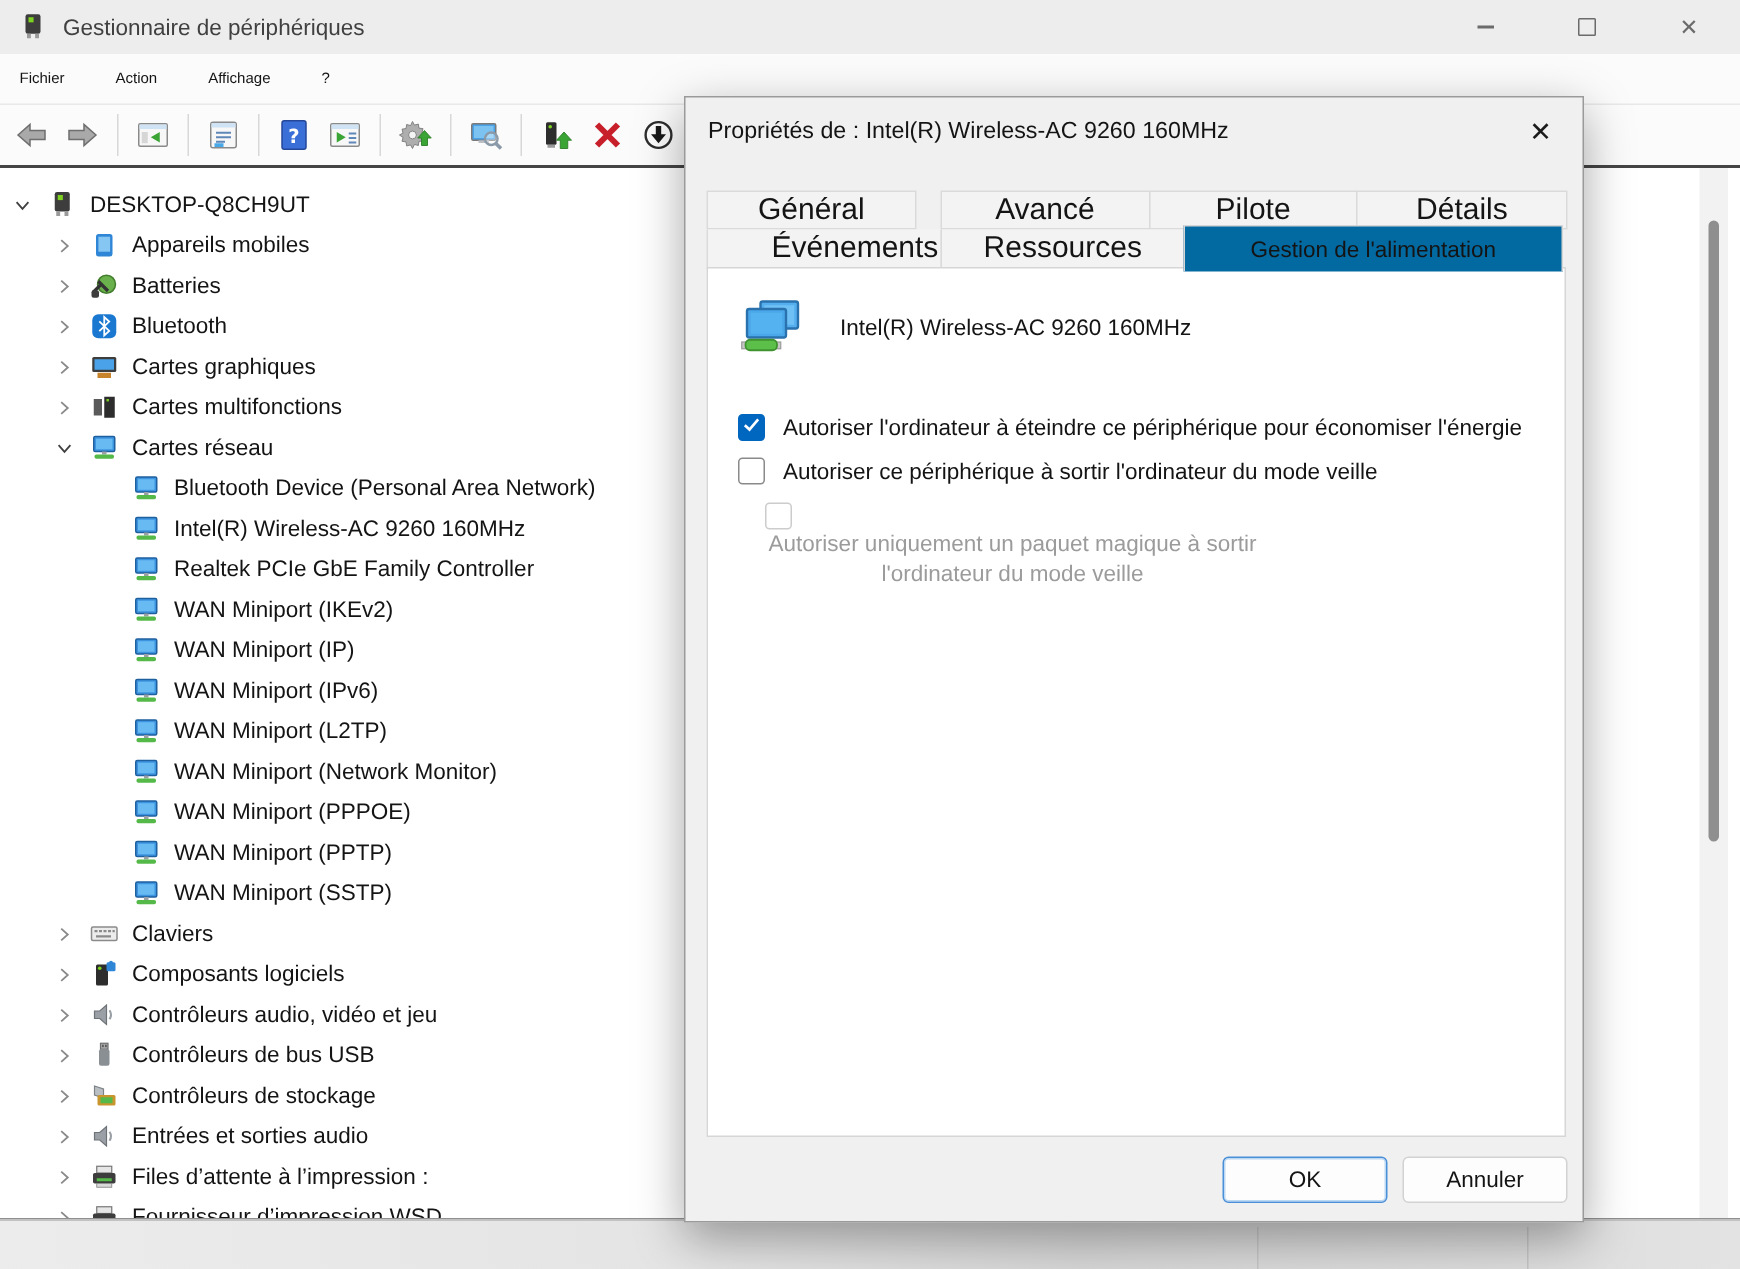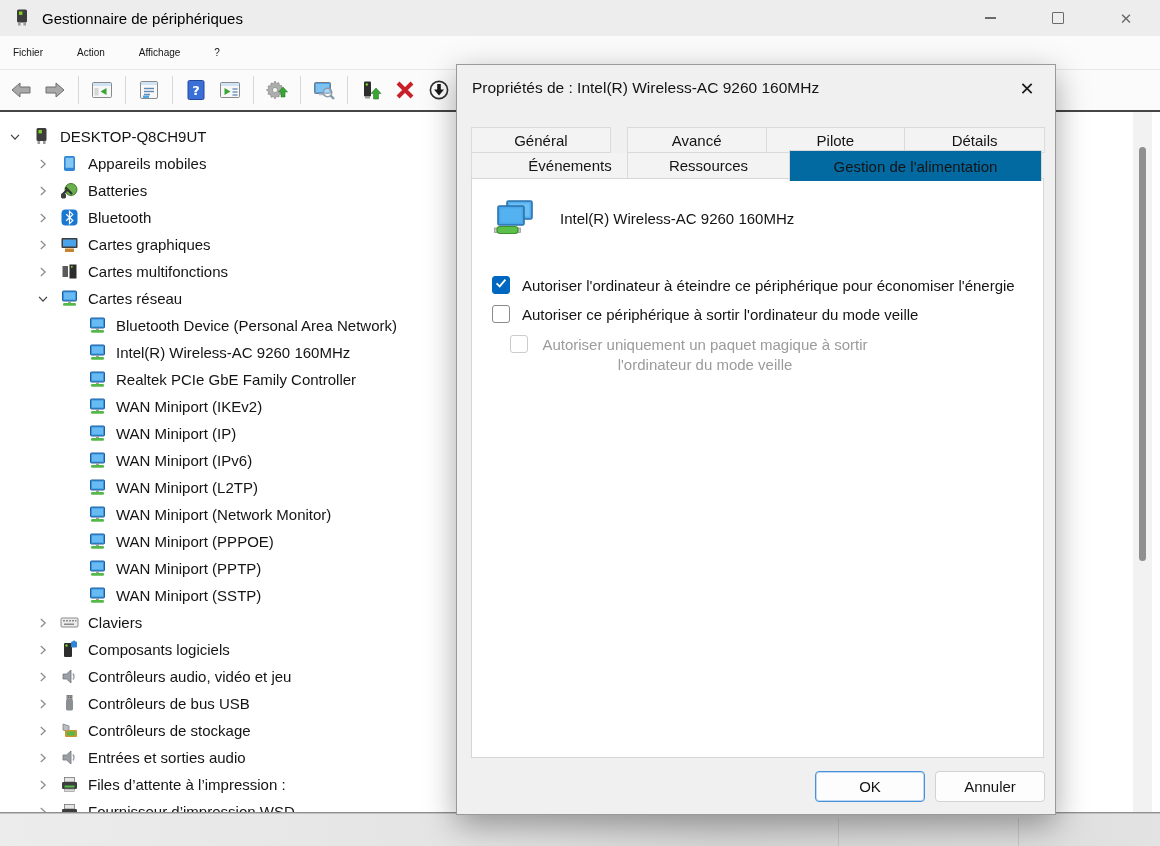--- a/index.html
+++ b/index.html
@@ -3,21 +3,21 @@
 <meta charset="utf-8">
 <style>
   html,body{margin:0;padding:0;}
   body{width:1160px;height:846px;overflow:hidden;font-family:"Liberation Sans","DejaVu Sans",sans-serif;background:#e6e6e6;position:relative;}
   .screen{position:absolute;inset:0;}
 
   
   .main-window{position:absolute;left:0;top:0;width:1160px;height:812px;background:#fff;border-bottom:1px solid #8f8f8f;}
   .titlebar{position:absolute;left:0;top:0;right:0;height:36px;background:#ededed;display:flex;align-items:center;padding-left:12px;box-sizing:border-box;}
   .app-icon{width:20px;height:20px;margin-right:10px;display:inline-flex;}
-  .win-title{font-size:15px;color:#000000;}
+  .win-title{font-size:15px;color:#404040;}
   .caption{position:absolute;right:14px;top:0;height:36px;display:flex;align-items:center;gap:28px;}
   .cap-btn{width:40px;height:30px;background:transparent;border:none;display:flex;align-items:center;justify-content:center;color:#6b6b6b;cursor:default;}
   .cap-min-bar{width:11px;height:1.5px;background:#6b6b6b;}
   .cap-max-box{width:10px;height:10px;border:1.2px solid #6b6b6b;border-radius:1px;}
   .cap-x{font-size:15px;line-height:1;color:#6b6b6b;}
 
   .menubar{position:absolute;left:0;top:36px;right:0;height:34px;background:#fbfbfb;display:flex;align-items:center;padding-left:2px;border-bottom:1px solid #e8e8e8;box-sizing:border-box;}
   .menu-item{font-size:10px;color:#141414;padding:4px 11px;margin-right:12px;}
   .menu-item:last-child{margin-right:0;}
 
@@ -43,21 +43,21 @@
   .strip-divider{position:absolute;top:4px;bottom:0;width:1px;background:#c6c6c6;}
 
   
   .dialog{position:absolute;left:456px;top:64px;width:600px;height:751px;background:#f0f0f0;border:1px solid #9a9a9a;box-sizing:border-box;box-shadow:0 10px 30px rgba(0,0,0,.35);}
   .dialog-titlebar{position:absolute;left:0;top:0;right:0;height:46px;display:flex;align-items:center;padding-left:15px;box-sizing:border-box;}
   .dialog-title{font-size:15.5px;color:#141414;}
   .dialog-close{position:absolute;right:8px;top:7px;width:40px;height:32px;border:none;background:transparent;font-size:18px;color:#1a1a1a;display:flex;align-items:center;justify-content:center;font-family:"DejaVu Sans",sans-serif;}
 
   .tabs{position:absolute;left:14px;top:62px;width:573px;}
   .tab-row{display:flex;height:26px;}
-  .tab{box-sizing:border-box;background:#f3f3f3;border:1px solid #dadada;margin-right:-1px;display:flex;align-items:center;justify-content:center;font-size:15px;color:#141414;white-space:nowrap;}
+  .tab{box-sizing:border-box;background:#f3f3f3;border:1px solid #dadada;margin-right:-1px;display:flex;align-items:center;justify-content:center;font-size:20px;color:#141414;white-space:nowrap;}
   .tab-row2 .tab{border-top:none;}
   .tab.active{background:#0369a1;border:1px solid #d6d6d6;border-bottom:none;position:relative;z-index:3;margin-top:-3px;height:31px;font-size:15px;}
   .tab-page{position:absolute;left:14px;top:113px;width:573px;height:580px;background:#fff;border:1px solid #d6d6d6;box-sizing:border-box;z-index:1;}
 
   .device-header{position:absolute;left:20px;top:18px;display:flex;align-items:center;}
   .net-icon-lg{width:44px;height:42px;display:inline-flex;margin-right:24px;}
   .device-name{font-size:15px;color:#141414;}
 
   .cb-row{position:absolute;left:20px;display:flex;align-items:flex-start;text-align:center;}
   .cb-row.indent{left:38px;}
@@ -643,21 +643,21 @@
               <span><svg viewBox="0 0 18 18" width="16" height="16">
                   <path d="M4 9.5 L7.5 12.8 L14 5.2" stroke="#fff" stroke-width="2" fill="none"></path>
                 </svg></span>
             </span>
             <span class="cb-label">Autoriser l'ordinateur à éteindre ce périphérique pour économiser l'énergie</span>
           </div>
           <div class="cb-row" style="top: 126px;">
             <span class="cb-box"></span>
             <span class="cb-label">Autoriser ce périphérique à sortir l'ordinateur du mode veille</span>
           </div>
-          <div class="cb-row indent" style="top: 156px;">
+          <div class="cb-row indent" style="top: 156px; flex-direction: column;">
             <span class="cb-box disabled"></span>
             <span class="cb-label disabled">Autoriser uniquement un paquet magique à sortir l'ordinateur du mode veille</span>
           </div>
         </div>
     </div>
 
     <button class="dialog-footer-btn btn-ok">OK</button>
     <button class="dialog-footer-btn btn-cancel">Annuler</button>
   </div>
 

